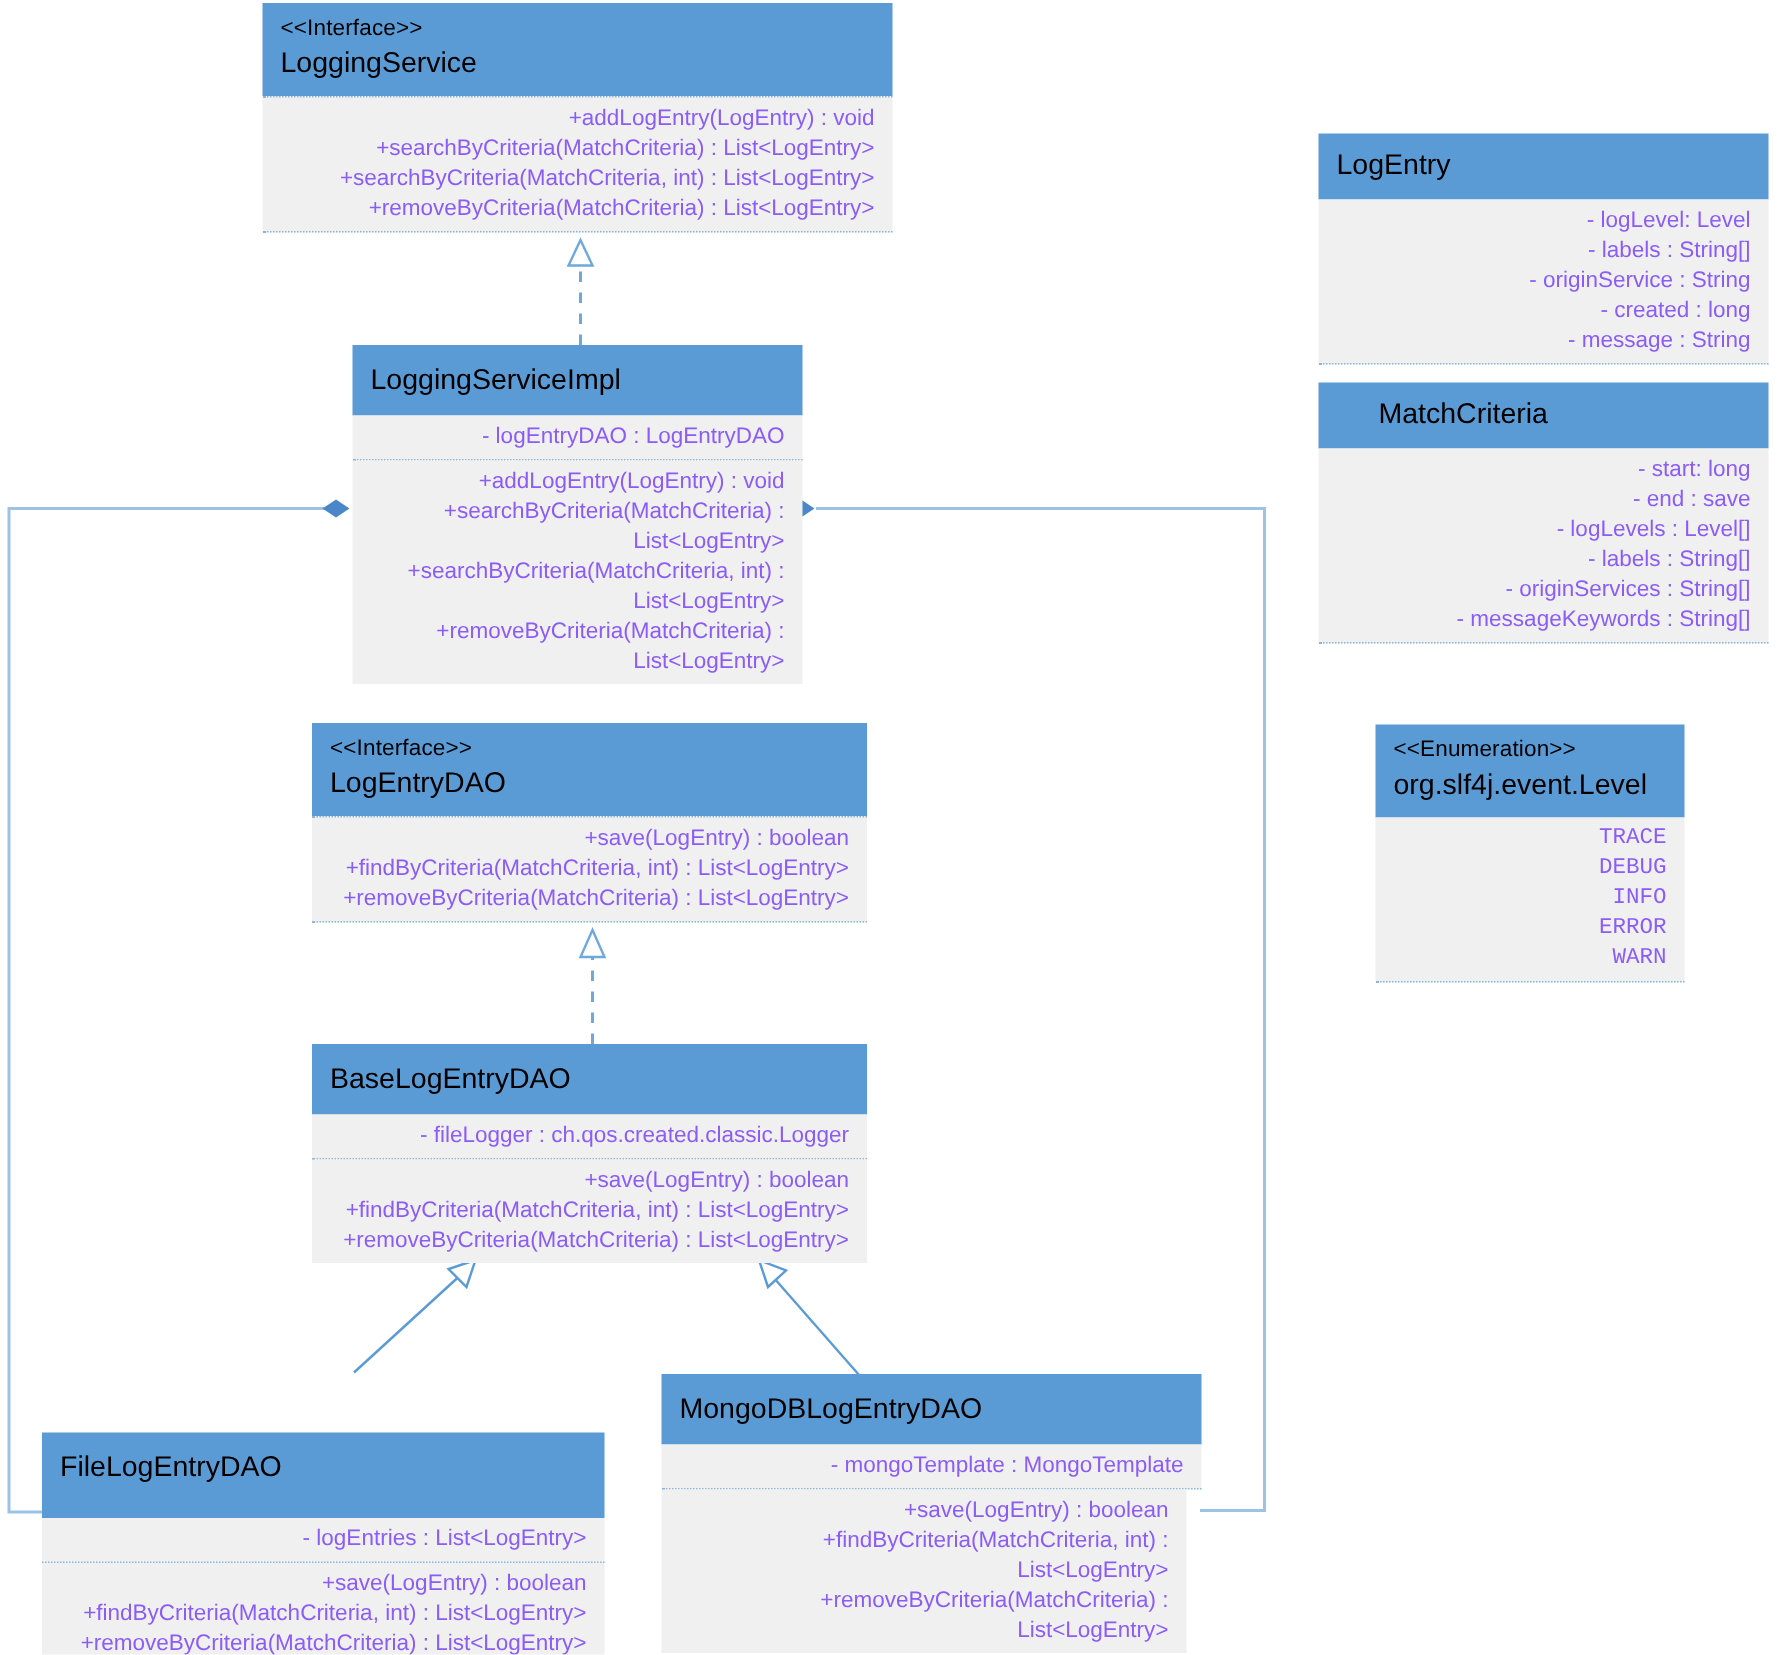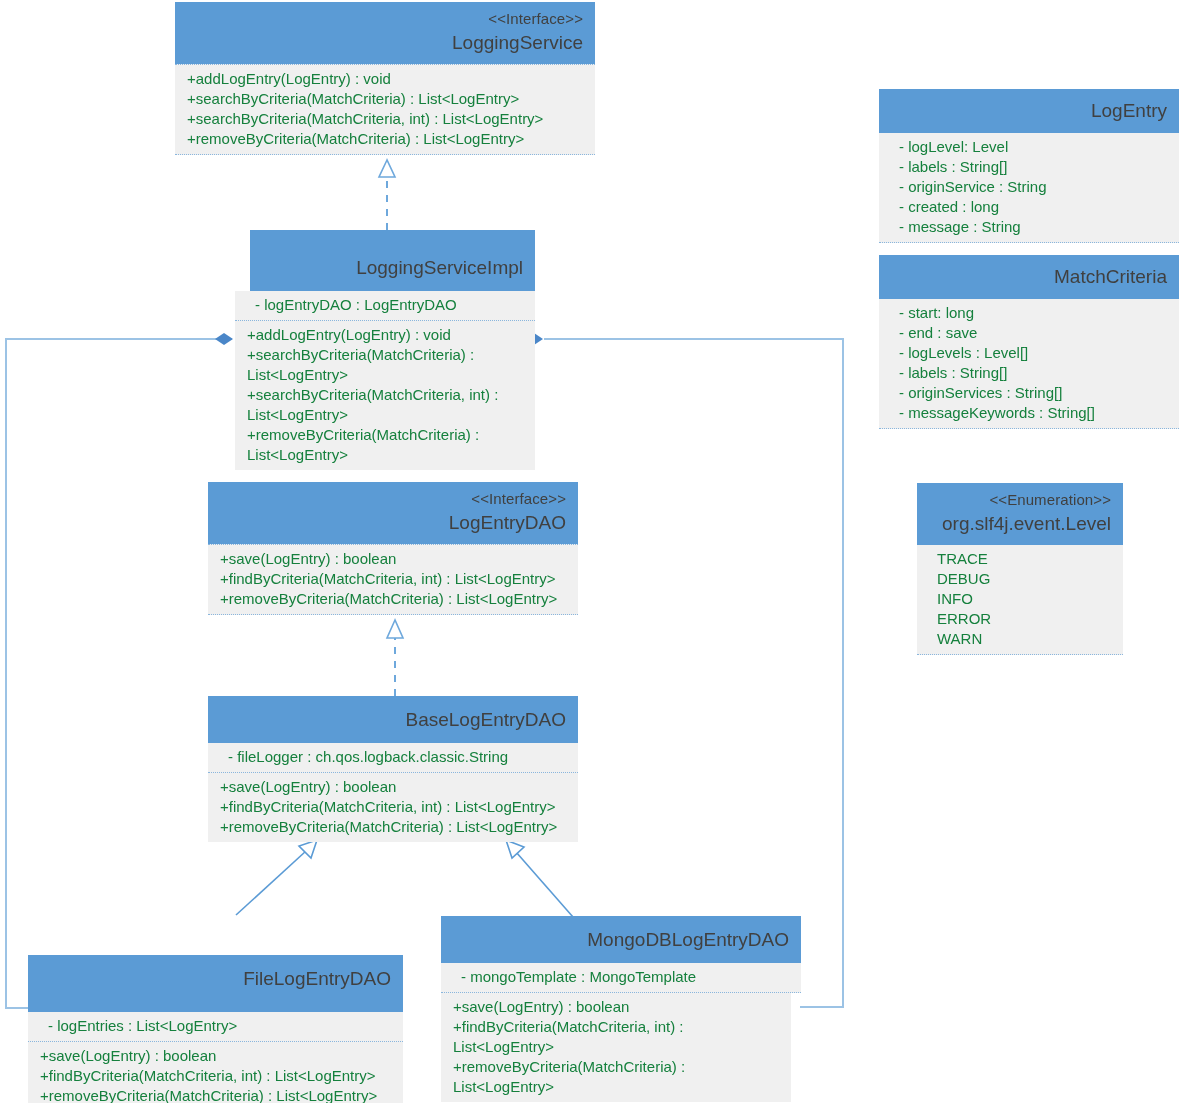--- a/index.html
+++ b/index.html
@@ -26,62 +26,63 @@
     width: 1185px;
     height: 1103px;
     pointer-events: none;
   }
   .uml-class {
     position: absolute;
     box-sizing: border-box;
   }
   .uml-header {
     background: #5b9bd5;
-    color: #404040;
+    color: #000000;
     padding: 6px 12px 8px 12px;
     box-sizing: border-box;
-    text-align: right;
   }
   .uml-stereotype {
     font-size: 15px;
     line-height: 21px;
     letter-spacing: 0.1px;
     white-space: nowrap;
   }
   .uml-name {
     font-size: 19px;
     line-height: 27px;
     white-space: nowrap;
   }
   .uml-compartment {
     background: #f0f0f0;
-    color: #15803d;
+    color: #8b5cf6;
     padding: 4px 12px 5px 12px;
     box-sizing: border-box;
     border-top: 1px dotted #8ab6dd;
+    text-align: right;
   }
   .uml-compartment.no-rule {
     border-top: none;
   }
   .uml-compartment.bottom-rule {
     border-bottom: 1px dotted #8ab6dd;
   }
   .uml-member {
     font-size: 15px;
     line-height: 20px;
     white-space: pre;
   }
   .uml-member.wrapped {
     white-space: normal;
   }
   .uml-compartment.attrs .uml-member {
     padding-left: 8px;
   }
   .uml-compartment.enum .uml-member {
     padding-left: 8px;
+    font-family: Liberation Mono, monospace;
   }
 </style>
 </head>
 <body>
 
 <div id="diagram-canvas">
 
   <svg id="connector-layer" viewBox="0 0 1185 1103" width="1185" height="1103">
 
     <g>
@@ -122,21 +123,21 @@
     </div>
     <div class="uml-compartment ops bottom-rule">
       <div class="uml-member">+addLogEntry(LogEntry) : void</div>
       <div class="uml-member">+searchByCriteria(MatchCriteria) : List&lt;LogEntry&gt;</div>
       <div class="uml-member">+searchByCriteria(MatchCriteria, int) : List&lt;LogEntry&gt;</div>
       <div class="uml-member">+removeByCriteria(MatchCriteria) : List&lt;LogEntry&gt;</div>
     </div>
   </div>
 
   <div class="uml-class" style="left:235px; top:230px; width:300px;">
-    <div class="uml-header" style="padding-top:24px; padding-bottom:10px;margin-left:15px;">
+    <div class="uml-header" style="padding-top:10px; padding-bottom:10px;">
       <div class="uml-name">LoggingServiceImpl</div>
     </div>
     <div class="uml-compartment attrs no-rule bottom-rule">
       <div class="uml-member">- logEntryDAO : LogEntryDAO</div>
     </div>
     <div class="uml-compartment ops no-rule">
       <div class="uml-member wrapped">+addLogEntry(LogEntry) : void</div>
       <div class="uml-member wrapped">+searchByCriteria(MatchCriteria) : List&lt;LogEntry&gt;</div>
       <div class="uml-member wrapped">+searchByCriteria(MatchCriteria, int) : List&lt;LogEntry&gt;</div>
       <div class="uml-member wrapped">+removeByCriteria(MatchCriteria) : List&lt;LogEntry&gt;</div>
@@ -153,21 +154,21 @@
       <div class="uml-member">+findByCriteria(MatchCriteria, int) : List&lt;LogEntry&gt;</div>
       <div class="uml-member">+removeByCriteria(MatchCriteria) : List&lt;LogEntry&gt;</div>
     </div>
   </div>
 
   <div class="uml-class" style="left:208px; top:696px; width:370px;border-radius:21px;">
     <div class="uml-header" style="padding-top:10px; padding-bottom:10px;">
       <div class="uml-name">BaseLogEntryDAO</div>
     </div>
     <div class="uml-compartment attrs no-rule bottom-rule">
-      <div class="uml-member">- fileLogger : ch.qos.logback.classic.String</div>
+      <div class="uml-member">- fileLogger : ch.qos.created.classic.Logger</div>
     </div>
     <div class="uml-compartment ops no-rule">
       <div class="uml-member">+save(LogEntry) : boolean</div>
       <div class="uml-member">+findByCriteria(MatchCriteria, int) : List&lt;LogEntry&gt;</div>
       <div class="uml-member">+removeByCriteria(MatchCriteria) : List&lt;LogEntry&gt;</div>
     </div>
   </div>
 
   <div class="uml-class" style="left:28px; top:916px; width:375px;">
     <div class="uml-header" style="padding-top:10px; padding-bottom:20px;margin-top:39px;">

